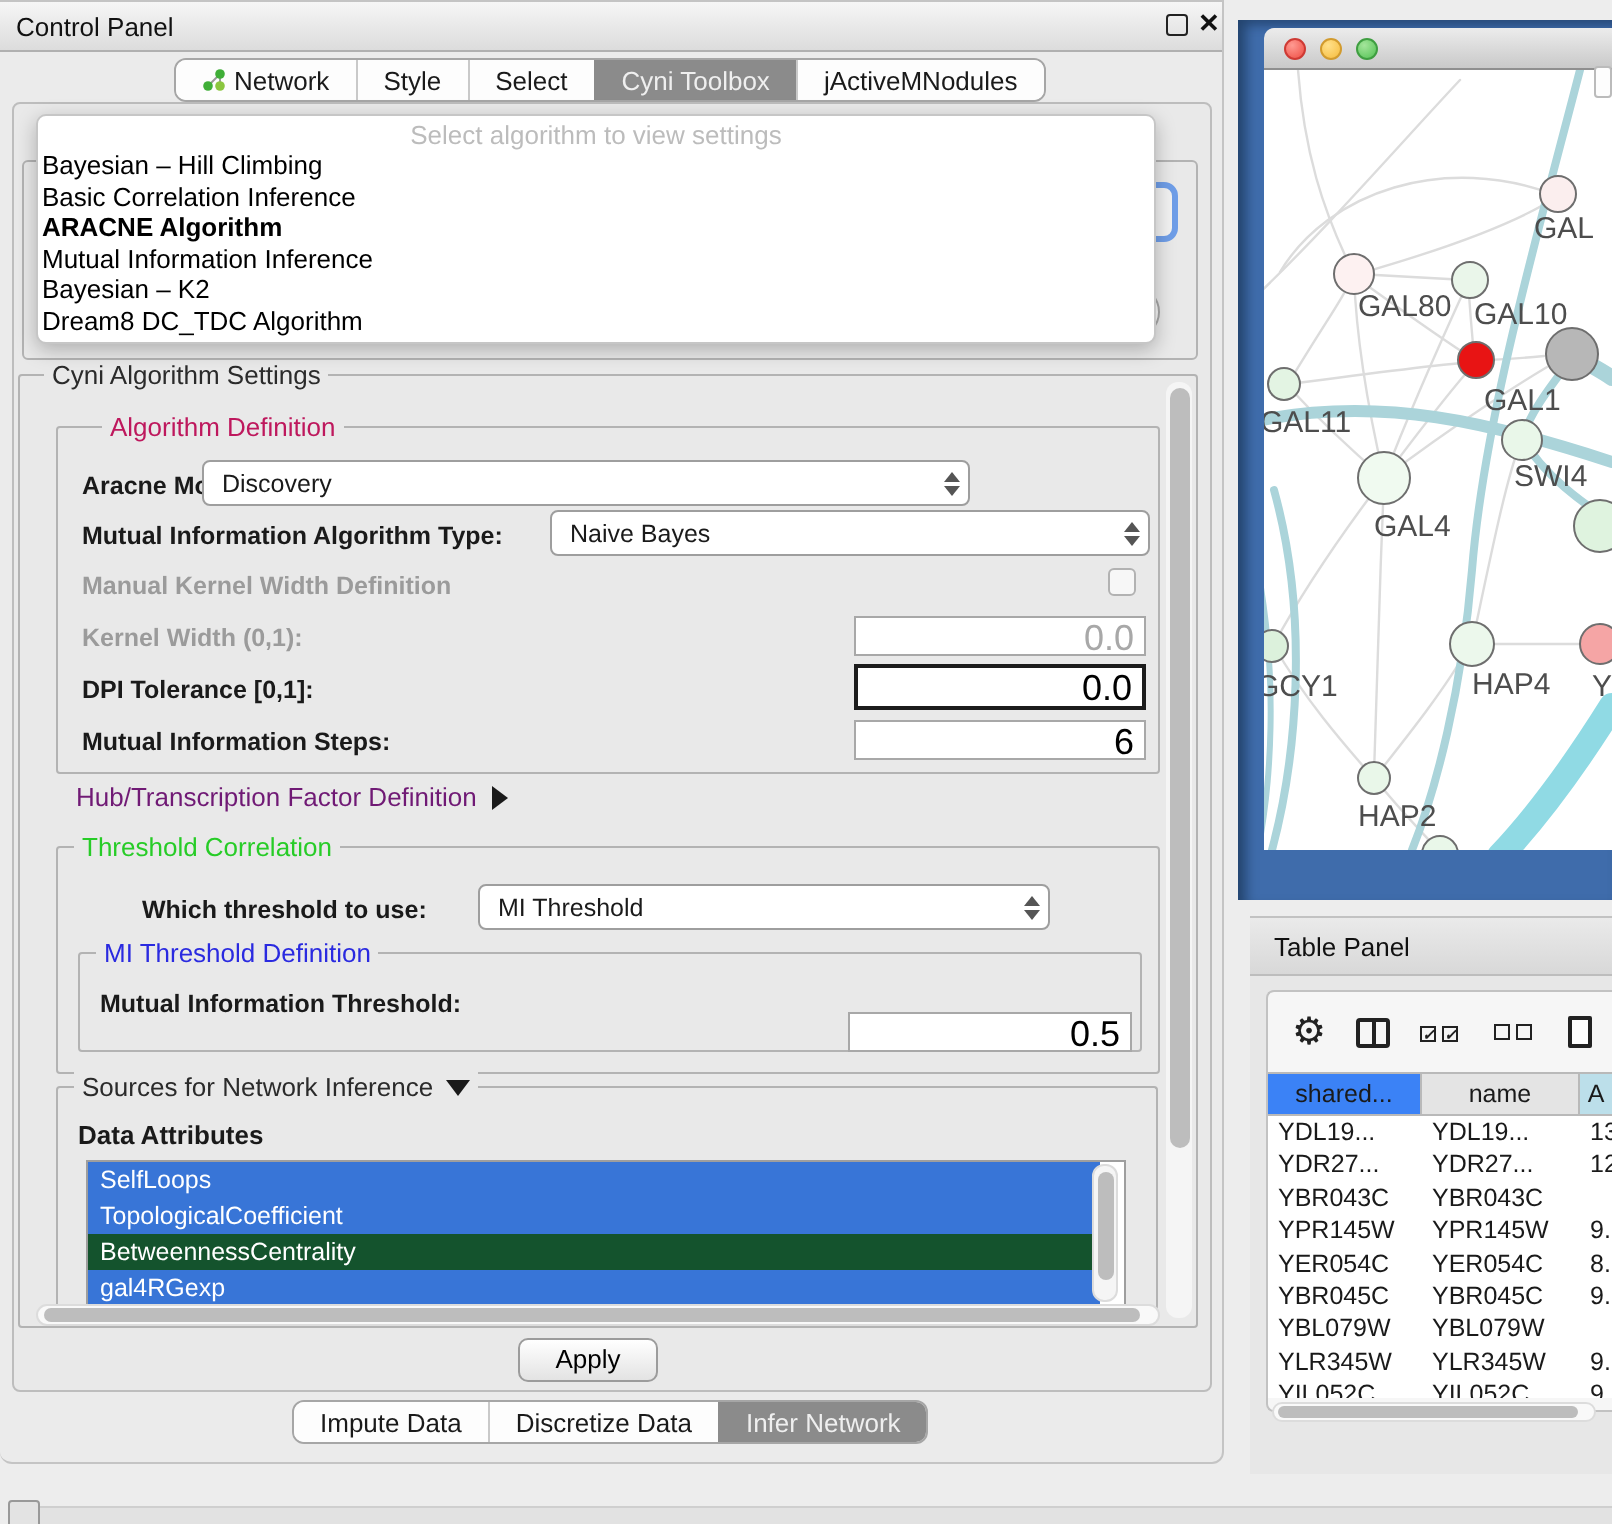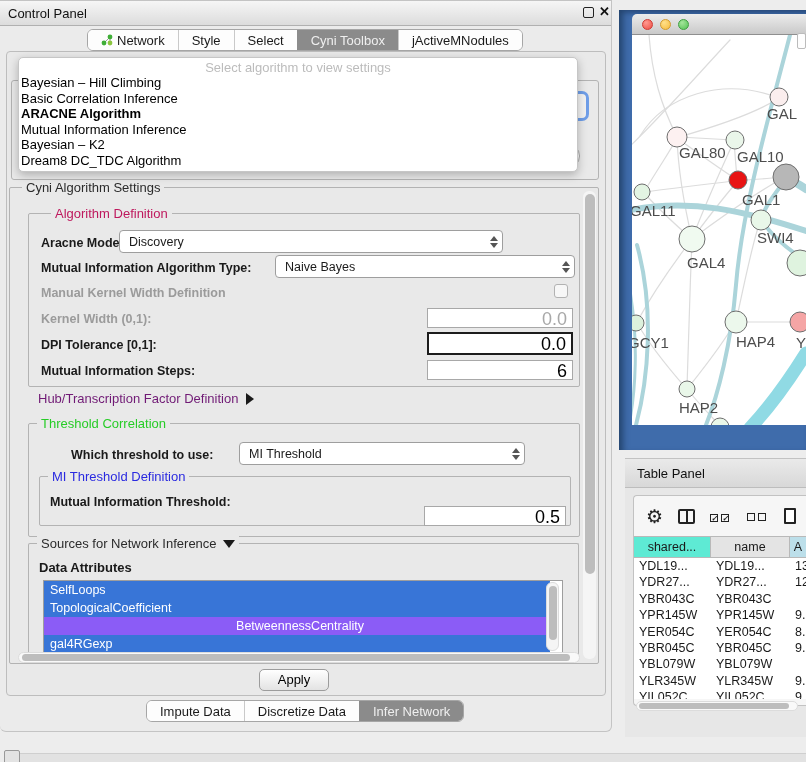--- a/index.html
+++ b/index.html
@@ -192,21 +192,21 @@
       <div id="bg-combo-btn" class="abs"></div>
     </div>
 
     <div id="settings" class="abs">
       <span class="legend" style="left:12px; color:#2b2b2b;">Cyni Algorithm Settings</span>
 
       <div class="fieldset" style="left:18px; top:25px; width:552px; height:174px;">
         <span class="legend" style="left:22px; color:#be185d;">Algorithm Definition</span>
 
         <span class="lbl" style="left:12px; top:22px;">Aracne Mode:</span>
-        <div class="combo" style="left:90px; top:16px; width:384px;">
+        <div class="combo" style="left:72px; top:16px; width:384px;">
           <span class="val">Discovery</span>
           <span class="stepper">
               <i class="arr-up"></i>
               <i class="arr-dn"></i>
             </span>
         </div>
 
         <span class="lbl" style="left:12px; top:47px;">Mutual Information Algorithm Type:</span>
         <div class="combo" style="left:246px; top:41px; width:300px;">
           <span class="val">Naive Bayes</span>
@@ -253,21 +253,21 @@
       </div>
 
       <div class="fieldset" style="left:18px; top:355px; width:551px; height:112px; border-bottom:none;">
         <span class="legend" style="left:8px; color:#2b2b2b;">
           <span>Sources for Network Inference</span><i class="tri-d"></i>
         </span>
         <span class="lbl" style="left:10px; top:16px; font-size:13px;">Data Attributes</span>
         <div id="attr-list">
             <div class="attr-row" style="background: rgb(56, 117, 215);">SelfLoops</div>
             <div class="attr-row" style="background: rgb(56, 117, 215);">TopologicalCoefficient</div>
-            <div class="attr-row" style="background: #8b5cf6; text-align: center;">BetweennessCentrality</div>
+            <div class="attr-row" style="background: #14532d;">BetweennessCentrality</div>
             <div class="attr-row" style="background: rgb(56, 117, 215);">gal4RGexp</div>
           </div>
         <div class="sb-v" style="left:517px; top:38px; width:13px; height:69px;">
           <div class="thumb-v" style="left:2px; top:3px; width:8px; height:54px;"></div>
         </div>
       </div>
 
       <div class="sb-v" style="left:573px; top:3px; width:13px; height:468px; border:none;">
         <div class="thumb-v" style="left:1.5px; top:3px; width:10px; height:380px;"></div>
       </div>
@@ -380,21 +380,21 @@
     <div id="tp-inner" class="abs">
       <div id="tp-toolbar" class="abs">
         <span class="gear">⚙</span>
         <span class="cols-icon"></span>
         <span><i class="chk">✓</i><i class="chk">✓</i></span>
         <span><i class="chk"></i><i class="chk"></i></span>
         <span class="file-icon"></span>
       </div>
       <div id="tp-table" class="abs">
         <div class="th-row" id="tp-header">
-            <div class="th c0" style="background: #5eead4;">shared...</div>
+            <div class="th c0" style="background: #3b82f6;">shared...</div>
             <div class="th c1" style="background: rgb(228, 228, 228);">name</div>
             <div class="th c2" style="background: rgb(188, 223, 234);">A</div>
           </div>
         <div id="tp-rows">
             <div class="td-row">
               <div class="td c0">YDL19...</div>
               <div class="td c1">YDL19...</div>
               <div class="td c2">13</div>
             </div>
             <div class="td-row">

